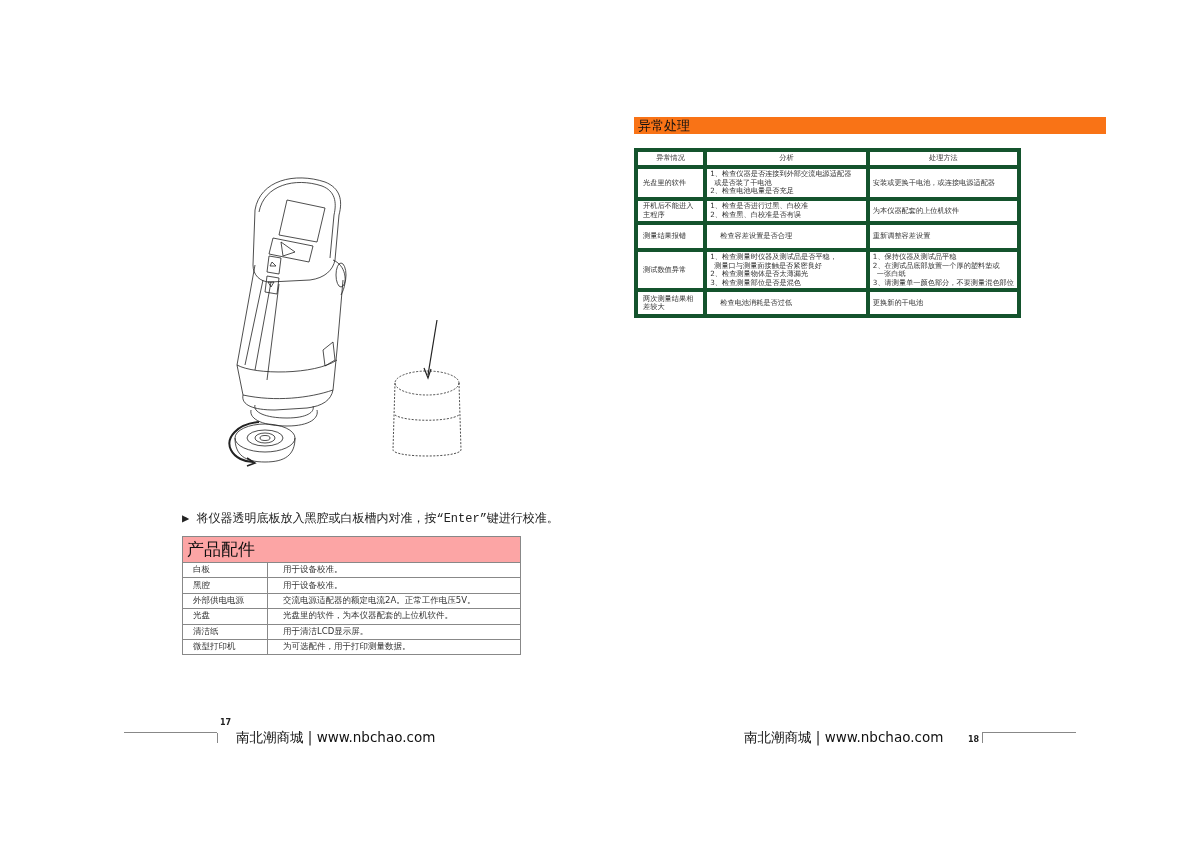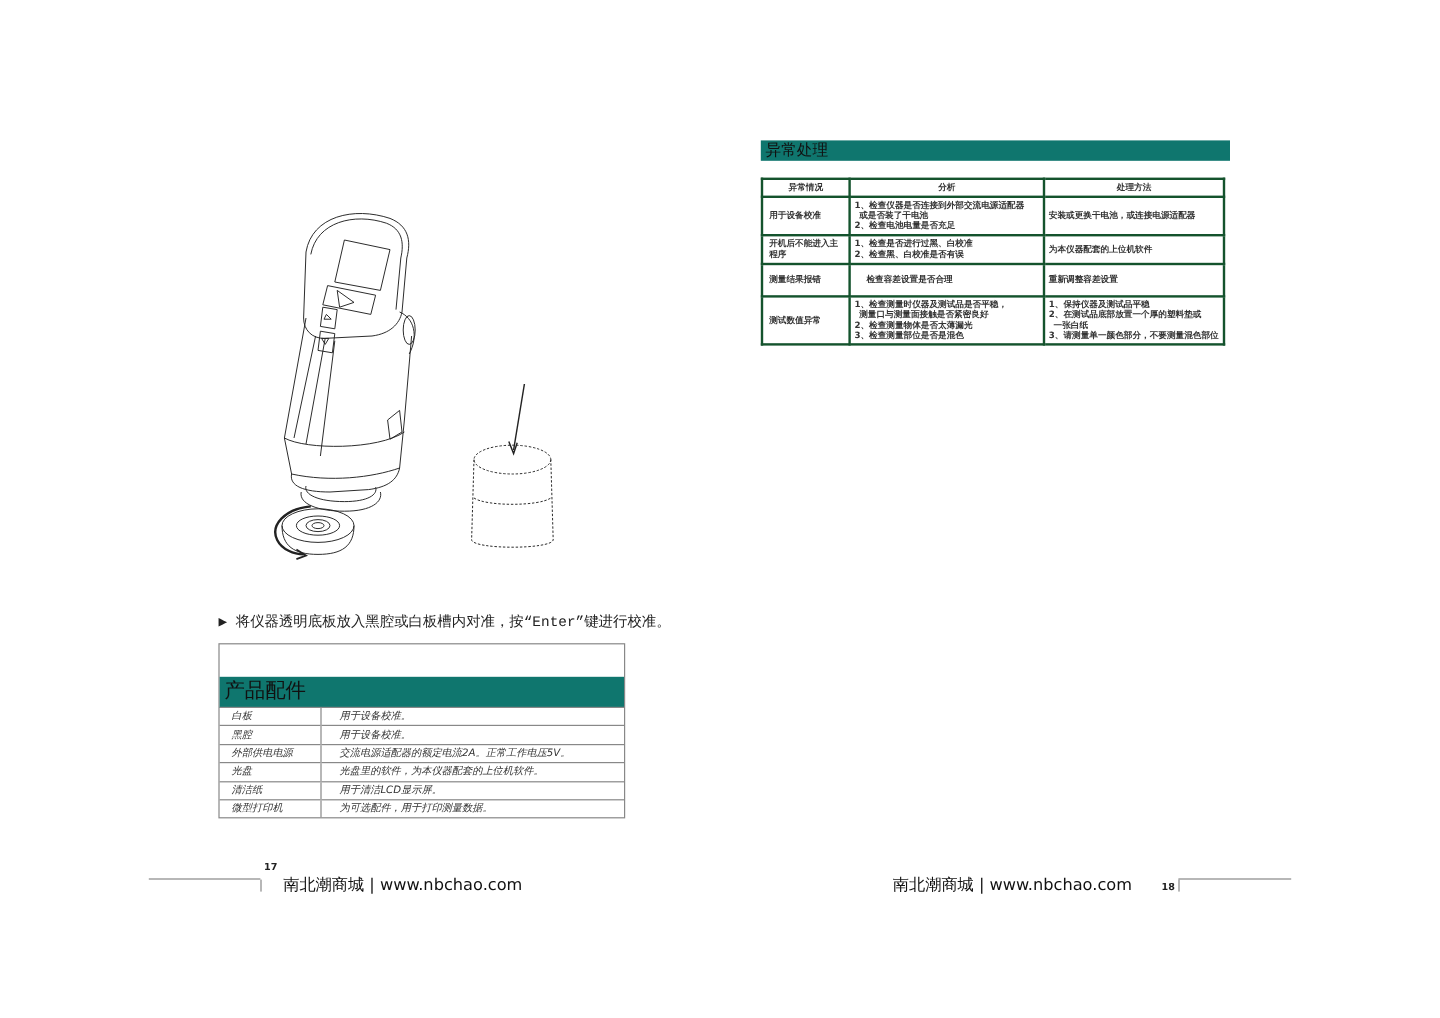--- a/index.html
+++ b/index.html
@@ -8,31 +8,31 @@
   .abs { position:absolute; }
 
   
   #illus { left:215px; top:170px; width:260px; height:300px; }
 
   
   #instruction { left:182px; top:510px; font-size:12px; color:#222; white-space:nowrap;font-family:Liberation Mono, monospace; }
 
   
   #acc { left:182px; top:536px; width:339px; border:1px solid #888; box-sizing:border-box; }
-  #acc .hdr { background:#0f766e; height:25px; font-size:17px; line-height:25px; padding-left:4px; color:#111; border-bottom:1px solid #888;margin-top:27px; }
-  #acc table { width:100%; border-collapse:collapse; font-size:8.5px; color:#333;font-style:italic; }
+  #acc .hdr { background:#fca5a5; height:25px; font-size:17px; line-height:25px; padding-left:4px; color:#111; border-bottom:1px solid #888; }
+  #acc table { width:100%; border-collapse:collapse; font-size:8.5px; color:#333; }
   #acc td { border-top:1px solid #888; height:14.4px; padding:0 0 0 10px; white-space:nowrap; }
   #acc tr:first-child td { border-top:none; }
   #acc td.c1 { width:74px; border-right:1px solid #888; }
   #acc td.c2 { padding-left:15px; }
 
   
-  #exc-title { left:634px; top:117px; width:391px; height:17px; background:#0f766e; font-size:13px; line-height:17px; padding-left:4px; box-sizing:border-box; color:#111; }
+  #exc-title { left:634px; top:117px; width:472px; height:17px; background:#f97316; font-size:13px; line-height:17px; padding-left:4px; box-sizing:border-box; color:#111; }
   #exc { left:634px; top:148px; width:387px; border-collapse:collapse; font-size:7.2px; color:#333; }
-  #exc td, #exc th { border:2px solid #14532d; padding:1px 3px; vertical-align:middle; line-height:8.6px; font-weight:bold;margin-top:24px; }
+  #exc td, #exc th { border:4px solid #14532d; padding:1px 3px; vertical-align:middle; line-height:8.6px; font-weight:normal;margin-top:24px; }
   #exc th { text-align:center; height:11px; }
   #exc td.c1 { width:63px; padding-left:5px; }
   #exc td.c2 { width:154px; }
   #exc .line { display:block; white-space:nowrap; }
 
   
   .rule { height:1px; background:#888; }
   #footL-rule { left:124px; top:732px; width:93px; }
   #footL-bar { left:217px; top:733px; width:1px; height:10px; background:#888; }
   #footL-num { left:220px; top:718px; font-size:8px; font-weight:bold; color:#222; }
@@ -143,21 +143,21 @@
 <table id="exc" class="abs">
   <thead>
     <tr>
       <th>异常情况</th>
       <th>分析</th>
       <th>处理方法</th>
     </tr>
   </thead>
   <tbody>
     <tr style="height:32px">
-      <td class="c1">用于设备校准</td>
+      <td class="c1">光盘里的软件</td>
       <td class="c2">
         <span class="line">1、检查仪器是否连接到外部交流电源适配器</span>
         <span class="line" style="padding-left:4px">或是否装了干电池</span>
         <span class="line">2、检查电池电量是否充足</span>
       </td>
       <td>
         <span class="line">安装或更换干电池，或连接电源适配器</span>
       </td>
     </tr>
     <tr style="height:24px">
@@ -187,19 +187,28 @@
         <span class="line">2、检查测量物体是否太薄漏光</span>
         <span class="line">3、检查测量部位是否是混色</span>
       </td>
       <td>
         <span class="line">1、保持仪器及测试品平稳</span>
         <span class="line">2、在测试品底部放置一个厚的塑料垫或</span>
         <span class="line" style="padding-left:4px">一张白纸</span>
         <span class="line">3、请测量单一颜色部分，不要测量混色部位</span>
       </td>
     </tr>
+    <tr style="height:26px">
+      <td class="c1">两次测量结果相差较大</td>
+      <td class="c2">
+        <span class="line" style="padding-left:10px">检查电池消耗是否过低</span>
+      </td>
+      <td>
+        <span class="line">更换新的干电池</span>
+      </td>
+    </tr>
   </tbody>
 </table>
 
 <div id="footR-text" class="abs">南北潮商城 | www.nbchao.com</div>
 <div id="footR-num" class="abs">18</div>
 <div id="footR-bar" class="abs"></div>
 <div id="footR-rule" class="abs rule"></div>
 
 </body></html>

